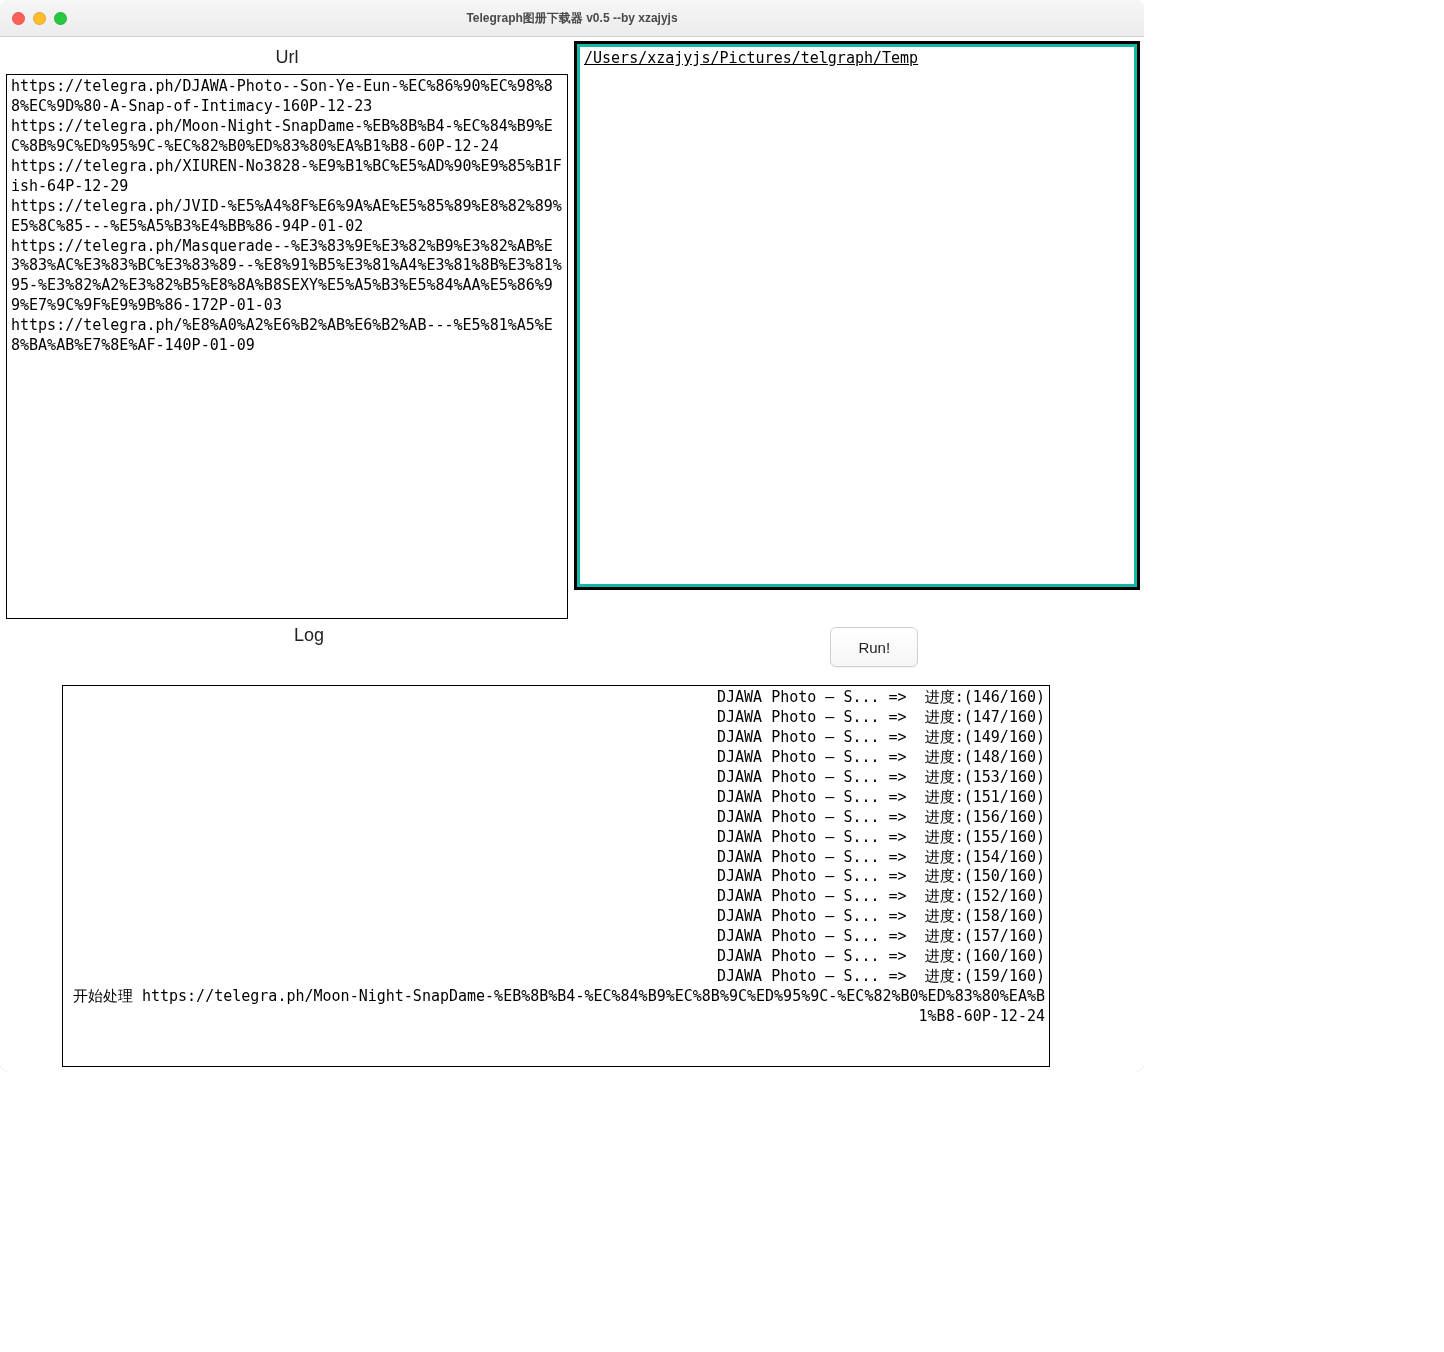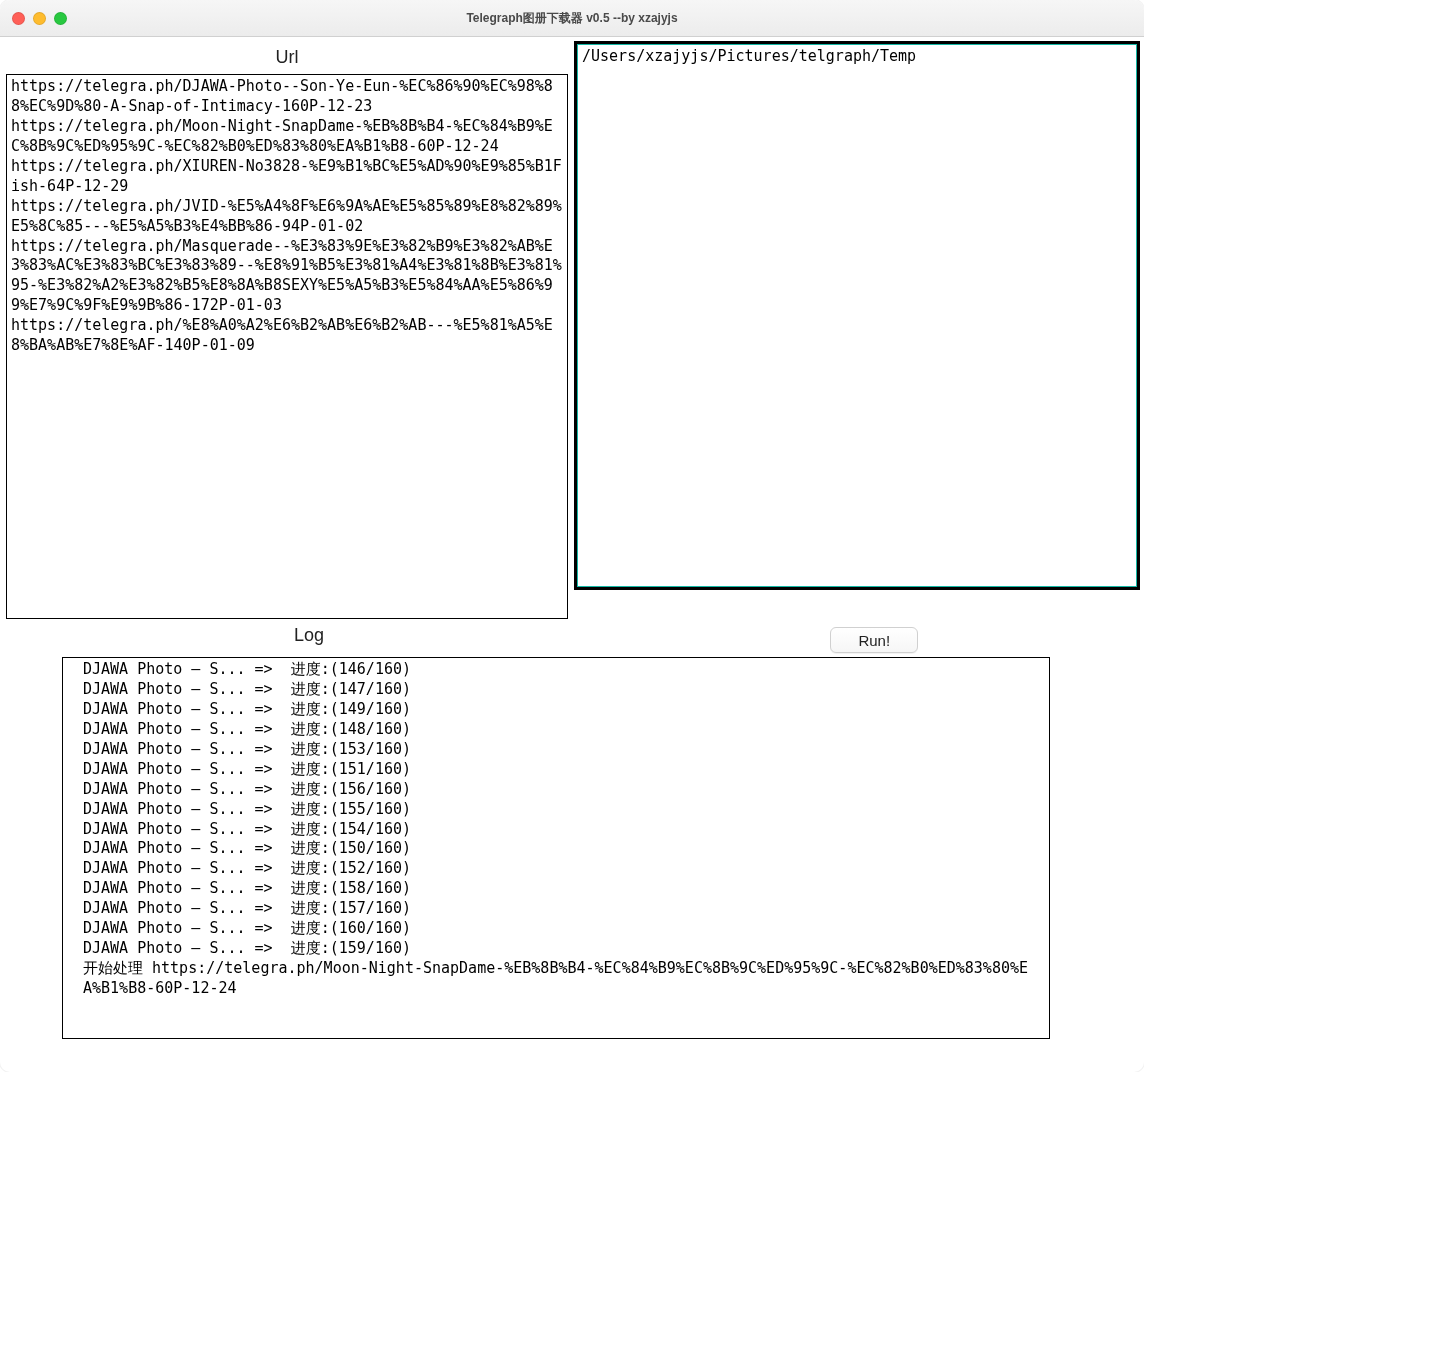--- a/index.html
+++ b/index.html
@@ -79,23 +79,24 @@
       resize: none;
       overflow: hidden;
       white-space: pre-wrap;
       word-break: break-all;
     }
     textarea.url-input {
       height: 545px;
     }
     textarea.path-input {
       height: 545px;
-      border: 2px solid #14b8a6;
+      border: 4px solid #14b8a6;
       outline: 3px solid #000;
       outline-offset: -1px;
+      text-decoration: underline;
     }
     .bottom-row {
       display: flex;
       gap: 21px;
       margin-top: 2px;
     }
     .log-section {
       flex: 1;
       display: flex;
       flex-direction: column;
@@ -103,41 +104,42 @@
     }
     .run-section {
       flex: 1;
       display: flex;
       flex-direction: column;
       align-items: center;
     }
     .run-button {
       margin-top: 6px;
       width: 88px;
-      height: 26px;
+      height: 40px;
       border-radius: 6px;
       border: 1px solid #d0d0d0;
       background: linear-gradient(to bottom, #ffffff, #f6f6f6);
       font-size: 15px;
       color: #222;
       cursor: pointer;
       box-shadow: 0 1px 0 rgba(0,0,0,0.05);
     }
     .log-box {
-      margin-top: 4px;
+      margin-top: 18px;
       width: 988px;
       height: 382px;
       border: 1px solid #000;
       font-family: "Menlo", "Monaco", monospace;
       font-size: 15px;
       line-height: 1.33;
-      padding: 2px 20px;
+      padding: 2px 4px;
       white-space: pre-wrap;
       word-break: break-all;
       overflow: hidden;
+      text-align: right;
     }
   </style>
 </head>
 <body>
 
 <div class="window">
   <div class="titlebar">
     <div class="traffic-lights">
       <div class="traffic-light tl-close"></div>
       <div class="traffic-light tl-min"></div>

